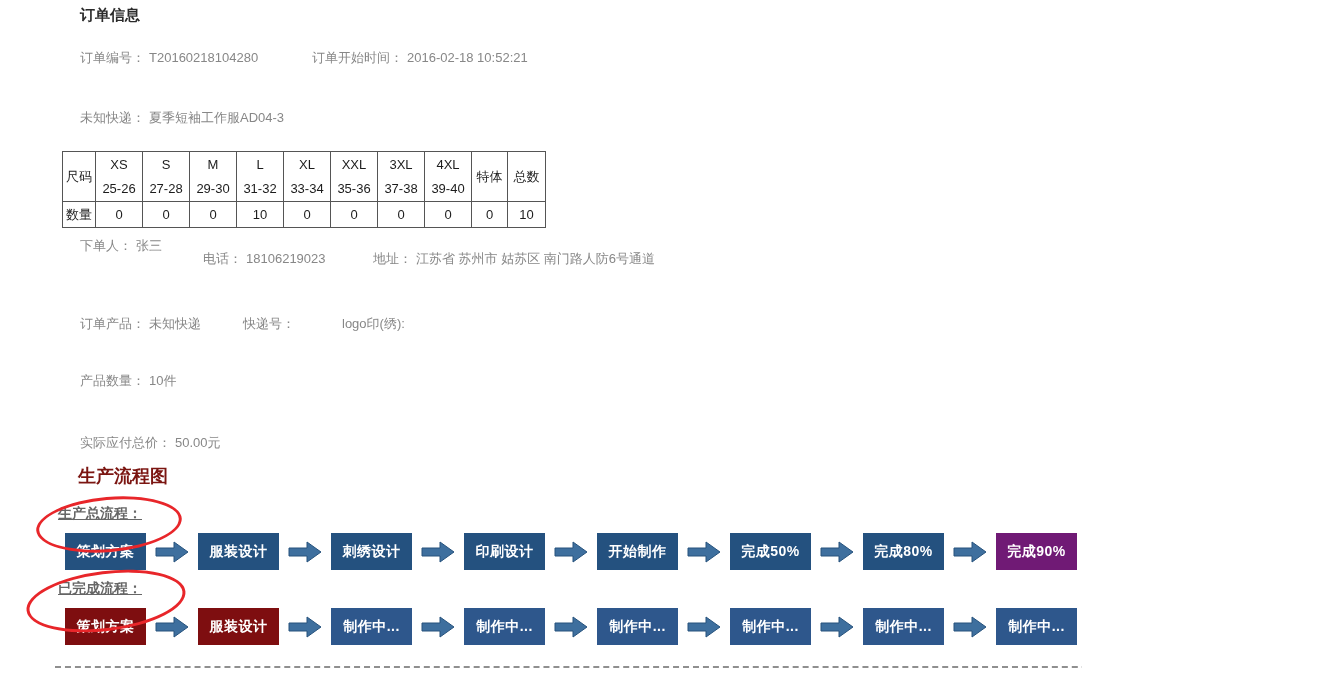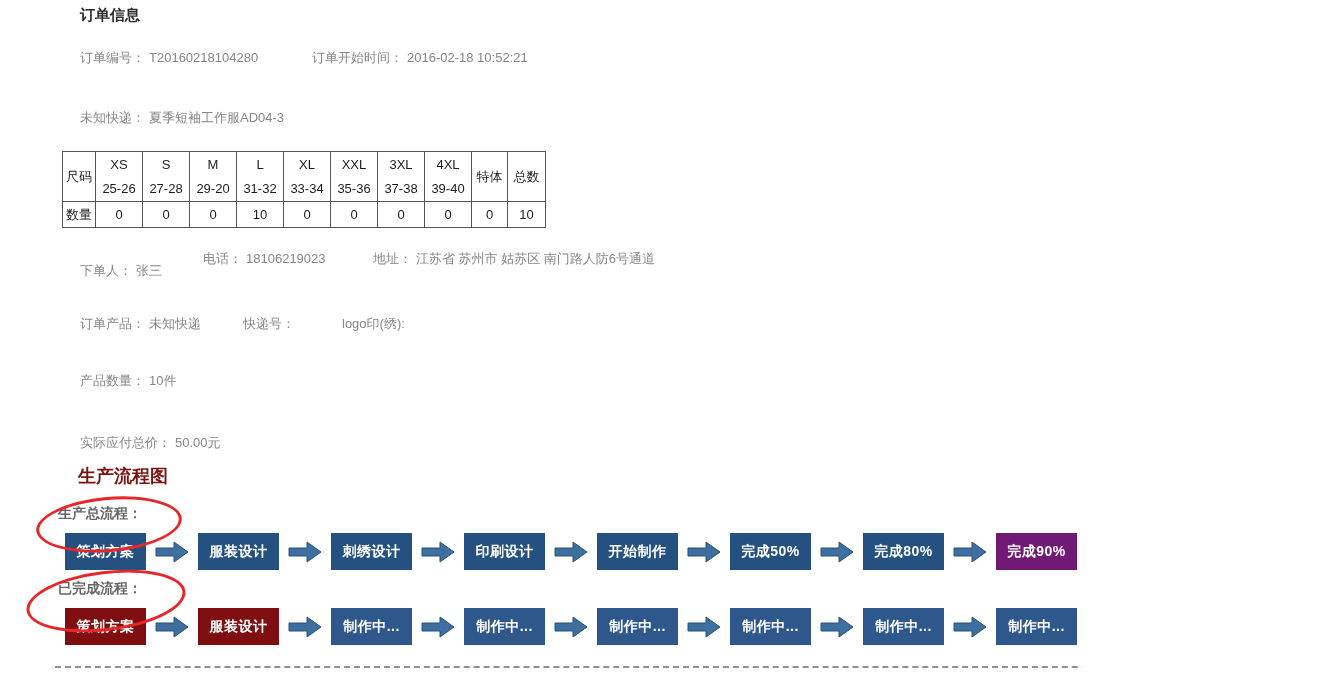--- a/index.html
+++ b/index.html
@@ -20,21 +20,21 @@
     text-align:center; vertical-align:middle; padding:0;
   }
   table.sizes .hcell { height:50px; }
   table.sizes .qcell { height:26px; }
   .hstack { display:flex; flex-direction:column; justify-content:center; gap:9px; height:100%; }
   .hstack .rng:empty { display:none; }
 
   
   .flow-title { font-size:18px; font-weight:bold; color:#7B1511;
                 font-family:"DejaVu Serif","Liberation Serif",serif; }
-  .flow-label { font-size:14px; font-weight:bold; color:#666; }
+  .flow-label { font-size:14px; font-weight:bold; color:#666;text-decoration:underline; }
   .flow-row { display:flex; align-items:center; }
   .fbox {
     width:81px; height:37px; flex:0 0 auto; color:#fff; font-weight:bold;
     font-size:14px; display:flex; align-items:center; justify-content:center;
     letter-spacing:0.5px; white-space:nowrap;
   }
   .fbox.narrow { width:53px; }
   .arrowwrap { width:52px; flex:0 0 auto; display:flex; align-items:center; justify-content:center; }
   .ellipse {
     position:absolute; border:3px solid #E8262A; border-radius:50%; z-index:5;
@@ -72,21 +72,21 @@
           </th>
       <th class="hcell" style="width:47px;">
             <div class="hstack">
               <span>S</span>
               <span class="rng">27-28</span>
             </div>
           </th>
       <th class="hcell" style="width:47px;">
             <div class="hstack">
               <span>M</span>
-              <span class="rng">29-20</span>
+              <span class="rng">29-30</span>
             </div>
           </th>
       <th class="hcell" style="width:47px;">
             <div class="hstack">
               <span>L</span>
               <span class="rng">31-32</span>
             </div>
           </th>
       <th class="hcell" style="width:47px;">
             <div class="hstack">
@@ -132,21 +132,21 @@
       <td class="qcell">0</td>
       <td class="qcell">0</td>
       <td class="qcell">0</td>
       <td class="qcell">0</td>
       <td class="qcell">0</td>
       <td class="qcell">10</td>
     </tr>
   </tbody>
     </table>
 
-  <div class="abs gray" style="left:80px; top:262px;">
+  <div class="abs gray" style="left:80px; top:237px;">
     <span>下单人：</span><span>张三</span>
   </div>
   <div class="abs gray" style="left:203px; top:250px;">
     <span>电话：</span><span>18106219023</span>
   </div>
   <div class="abs gray" style="left:373px; top:250px;">
     <span>地址：</span><span>江苏省 苏州市 姑苏区 南门路人防6号通道</span>
   </div>
 
   <div class="abs gray" style="left:80px; top:315px;">

